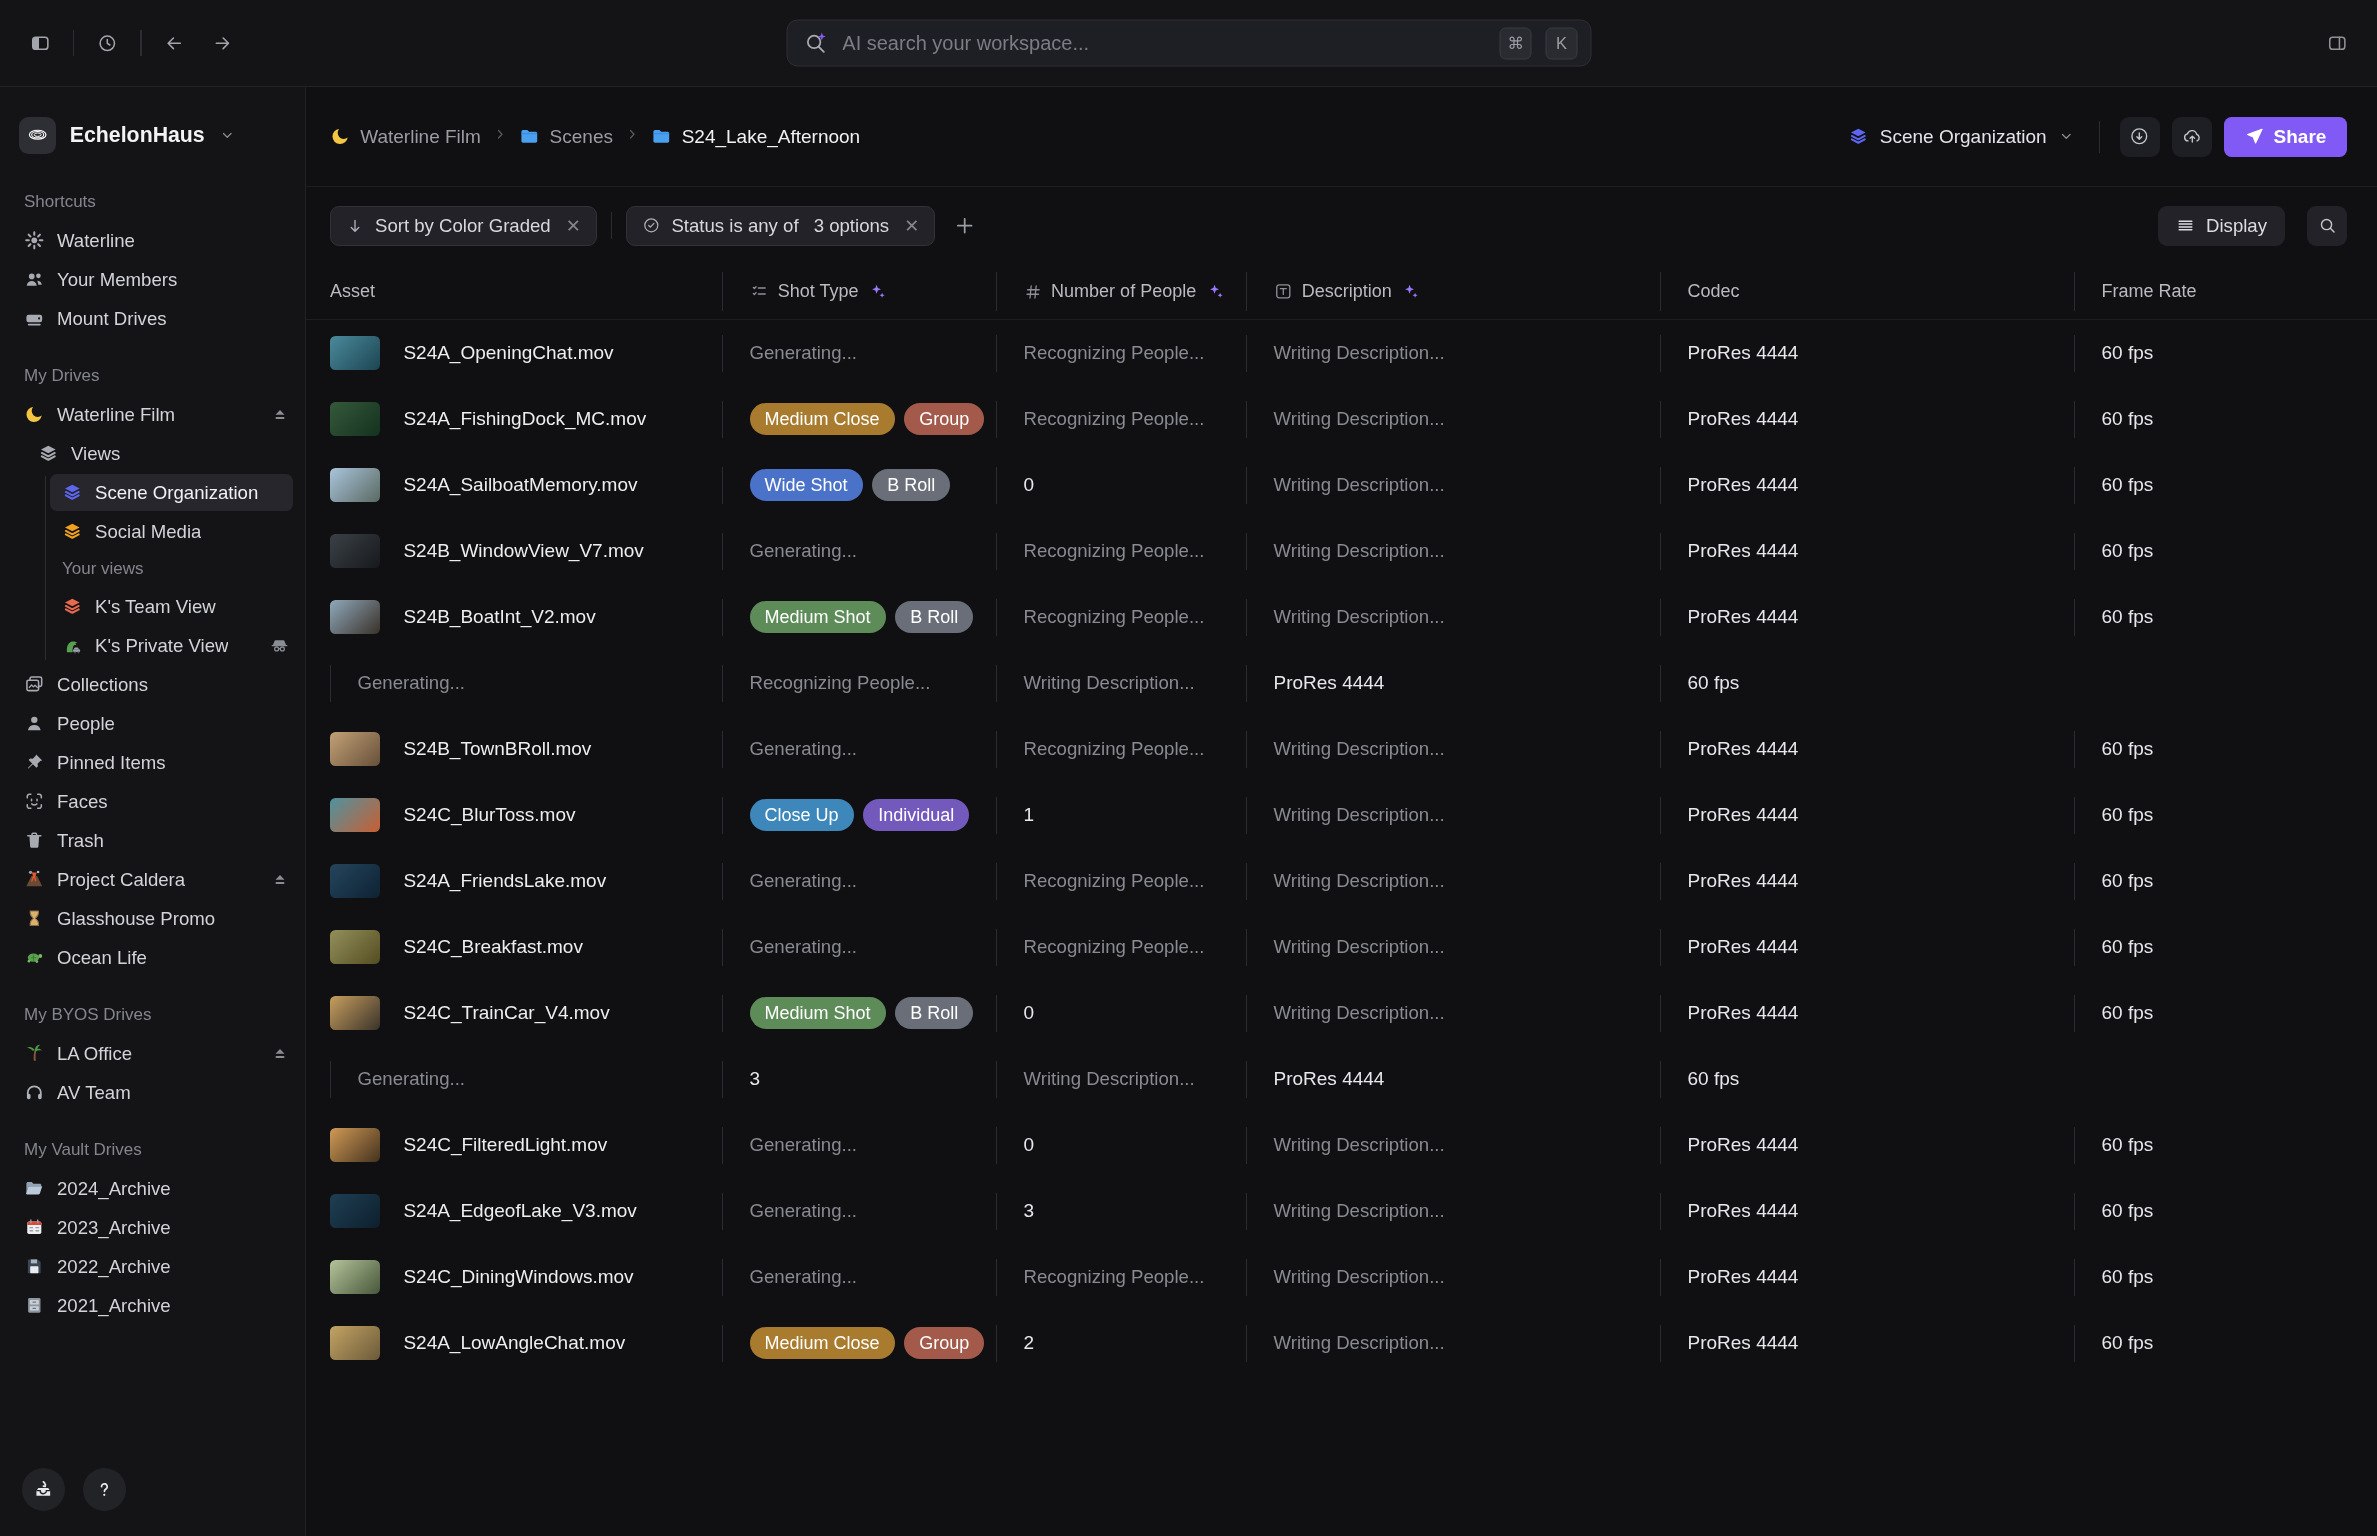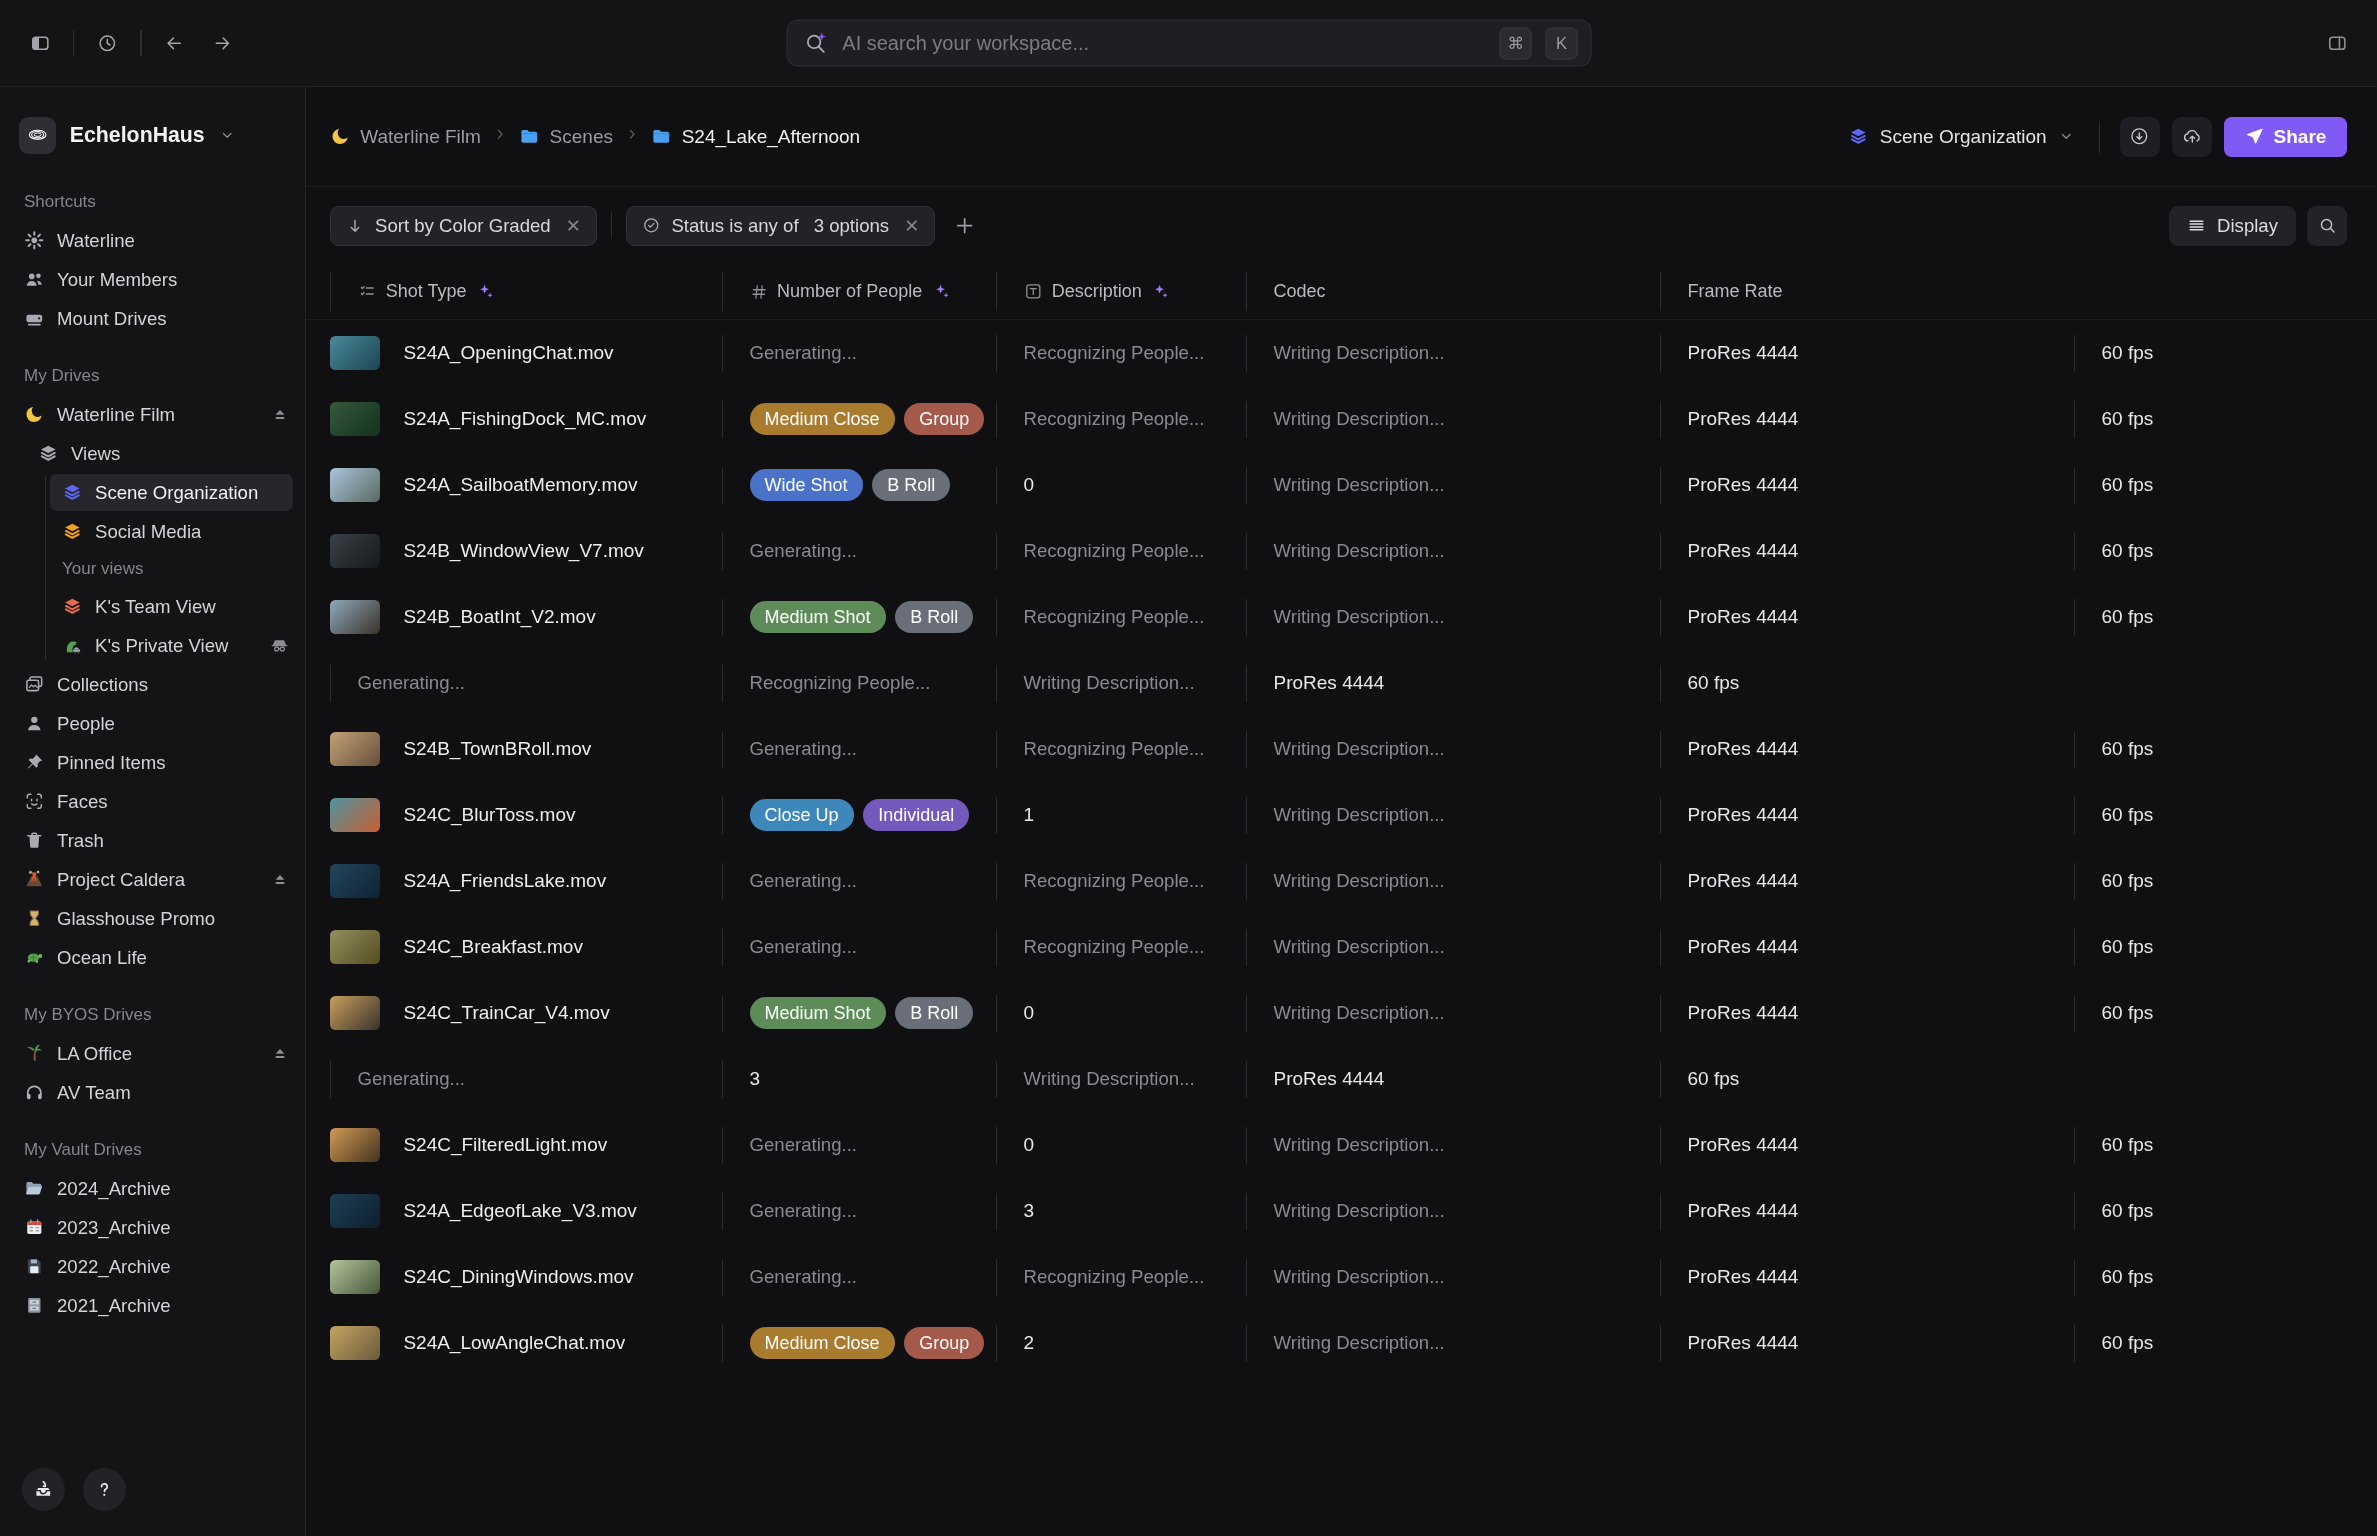--- a/index.html
+++ b/index.html
@@ -73,21 +73,21 @@
     gap:9.6px; padding:0 20.6px; font-size:19px; font-weight:600;}
 
   
   .filter-row{height:77px; display:flex; align-items:center; padding:0 30px 0 24px; gap:13.8px;}
   .pill{height:40px; display:flex; align-items:center; gap:11px; background:#222228; border:0.7px solid #313138;
     border-radius:9px; padding:0 15px; font-size:18.6px; color:#d6d8dc;}
   .pill .picon{color:#aeb1b8;}
   .pill .close{color:#84868d; font-size:18px; margin-left:4.1px;}
   .pill-sep{width:1.4px; height:27.5px; background:#2c2d33;}
   .plus-btn{color:#9a9da3; margin-left:4.1px;}
-  .filter-right{margin-left:auto; display:flex; align-items:center; gap:11px;}
+  .filter-right{margin-left:auto; display:flex; align-items:center; gap:22px;}
   .display-btn{height:40px; display:flex; align-items:center; gap:11px; background:#222228; border-radius:9px;
     padding:0 18px; font-size:18.6px; color:#dcdde1;}
   .sq-btn{width:40px; height:40px; background:#222228; border-radius:9px; display:flex; align-items:center; justify-content:center; color:#c5c7cc;}
 
   
   .grid{display:grid; grid-template-columns:392px 274px 250px 414px 414px 1fr; padding-left:24px;}
   .thead{height:56px; align-items:center; border-bottom:0.7px solid #1d1d22;}
   .th{display:flex; align-items:center; gap:9.6px; font-size:18px; color:#b9bbc1; height:100%;}
   .th .hic{color:#8e9097;}
   .cell-line{background-image:linear-gradient(var(--line),var(--line)); background-repeat:no-repeat; background-position:0 50%;}
@@ -568,20 +568,23 @@
         <span class="sq-btn">
             <svg width="19" height="19" viewBox="0 0 24 24" fill="none">
               <circle cx="10.8" cy="10.8" r="6.4" stroke="currentColor" stroke-width="1.8"></circle>
               <path d="M15.6 15.6l4.6 4.6" stroke="currentColor" stroke-width="1.8" stroke-linecap="round"></path>
             </svg>
           </span>
       </div>
     </div>
 
     <div class="grid thead" id="thead">
+        <div class="th">
+          <span>Asset</span>
+        </div>
         <div class="th cell-line">
           <span class="hic ico">
             <svg width="18.6" height="18.6" viewBox="0 0 24 24" fill="none">
               <path d="M4.4 7.2l1.3 1.3 2.1-2.4M4.4 14.8l1.3 1.3 2.1-2.4" stroke="currentColor" stroke-width="1.8" stroke-linecap="round" stroke-linejoin="round"></path>
               <path d="M10.8 7.8h8.8M10.8 15.4h8.8" stroke="currentColor" stroke-width="1.8" stroke-linecap="round" stroke-linejoin="round"></path>
             </svg>
           </span>
           <span>Shot Type</span>
           <span class="ico">
             <svg width="19" height="19" viewBox="0 0 24 24" fill="none">

